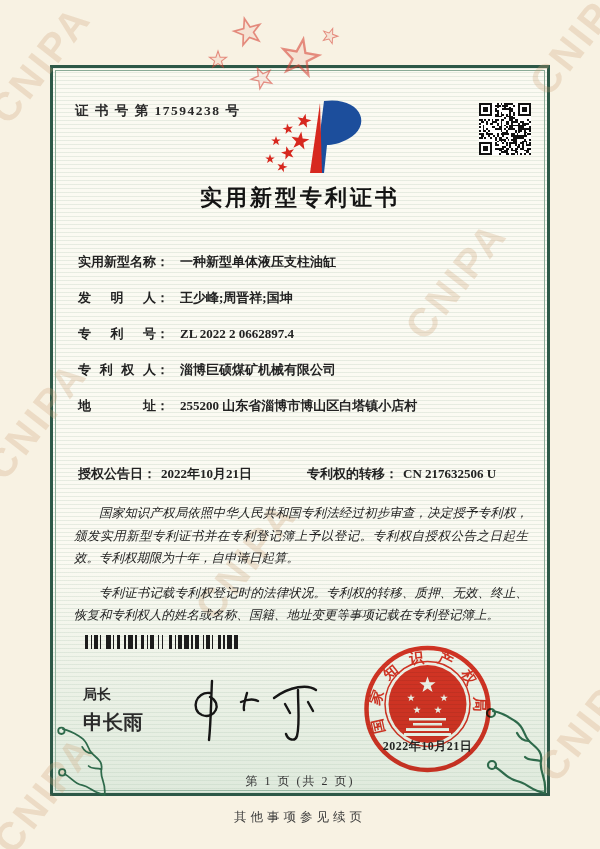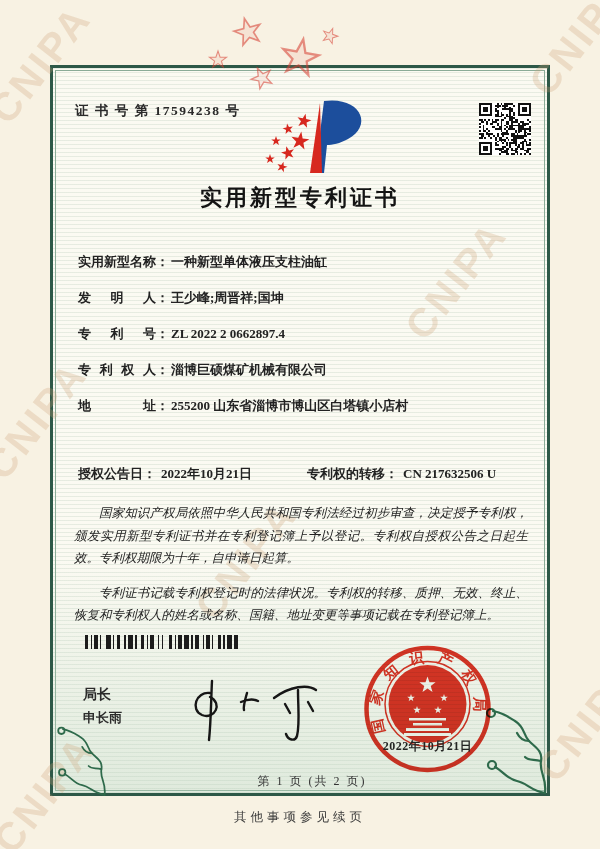--- a/index.html
+++ b/index.html
@@ -33,42 +33,42 @@
   .logo{position:absolute;left:258px;top:97px;z-index:3;}
   .qr{position:absolute;left:479px;top:103px;z-index:3;}
   .title{position:absolute;left:50px;top:183px;width:500px;z-index:3;text-align:center;
          font-size:22px;font-weight:bold;letter-spacing:3px;color:#141414;}
 
   
   .fields{position:absolute;left:78px;top:252px;z-index:3;}
   .frow{height:20px;line-height:20px;margin-bottom:16px;font-size:13px;font-weight:bold;color:#222;white-space:nowrap;}
   .flabel{display:inline-block;width:78px;text-align:justify;text-align-last:justify;}
   .fcolon{display:inline-block;}
-  .fvalue{margin-left:2px;}
+  .fvalue{margin-left:11px;}
   .grant-row{position:absolute;left:78px;top:464px;width:450px;z-index:3;height:20px;line-height:20px;
              font-size:13px;font-weight:bold;color:#222;white-space:nowrap;}
   .grant-right{position:absolute;left:229px;top:0;}
   .gval{margin-left:5px;}
 
   
   .body-text{position:absolute;left:62px;top:490px;width:478px;z-index:3;
              font-size:12.5px;line-height:22.5px;color:#222;font-style:italic;font-weight:500;
              text-align:justify;}
   .body-text p{margin:12px;text-indent:2em;}
 
   
   .barcode{position:absolute;left:85px;top:635px;z-index:3;}
   .signer-title{position:absolute;left:83px;top:686px;z-index:3;
       font-family:"Liberation Sans","DejaVu Sans",sans-serif;font-size:14px;font-weight:bold;color:#2b2b2b;}
   .signer-name{position:absolute;left:83px;top:709px;z-index:3;
-      font-family:"Liberation Sans","DejaVu Sans",sans-serif;font-size:13px;font-weight:bold;color:#2b2b2b;}
+      font-family:"Liberation Sans","DejaVu Sans",sans-serif;font-size:20px;font-weight:bold;color:#2b2b2b;}
   .signature{position:absolute;left:178px;top:670px;z-index:3;}
   .seal{position:absolute;left:360px;top:640px;z-index:4;mix-blend-mode:multiply;opacity:0.95;}
   .page-no{position:absolute;left:50px;top:773px;width:500px;z-index:3;text-align:center;
-           font-size:12px;letter-spacing:2px;color:#333;padding-left:12px;}
+           font-size:12px;letter-spacing:2px;color:#333;}
   .bottom-note{position:absolute;left:0;top:809px;width:600px;z-index:3;text-align:center;
            font-size:12.5px;letter-spacing:4px;color:#3a3a3a;font-weight:500;}
   svg{overflow:visible;display:block;}
 </style>
 </head>
 <body>
 
 <div class="page">
 
   <svg width="0" height="0" aria-hidden="true">

